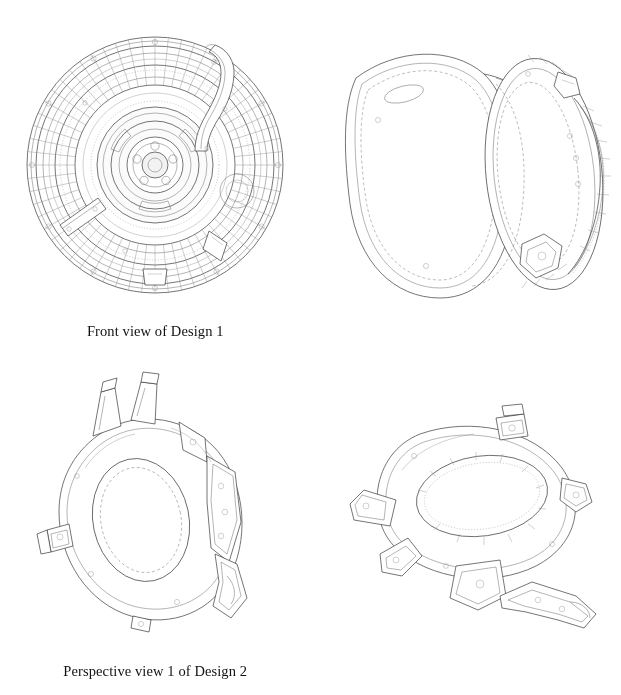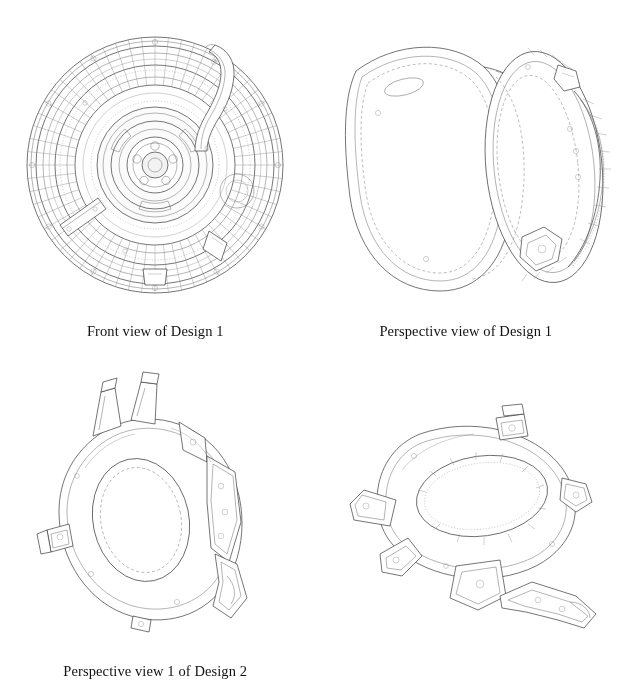--- a/index.html
+++ b/index.html
@@ -282,21 +282,20 @@
               <circle cx="104" cy="-34" r="2.6"></circle>
               <circle cx="110" cy="-12" r="2.6"></circle>
               <circle cx="112" cy="14" r="2.6"></circle>
               <circle cx="62" cy="-96" r="2.4"></circle>
             </g>
 
             <path class="ln-dash" d="M 30,-86 C 56,-60 62,-8 56,40 C 50,84 34,112 6,116"></path>
           </g>
         </svg>
       </div>
-      <div class="caption cap-row-1">Perspective view of Design 1</div>
     </div>
 
     <div class="figure-cell">
       <div class="drawing-box">
         <svg width="300" height="300" viewBox="0 0 300 300">
           <g transform="translate(150,150)">
 
             <path class="ln fillwhite" d="M -58,-66 C -24,-92 26,-88 58,-56 C 88,-26 96,30 76,72 C 58,110 16,126 -24,114 C -66,102 -96,58 -96,10 C -96,-22 -82,-48 -58,-66 Z"></path>
             <path class="ln-thin" d="M -54,-58 C -22,-82 22,-78 52,-50 C 78,-24 86,28 68,66 C 52,100 14,114 -22,104 C -60,93 -88,54 -88,10 C -88,-18 -75,-42 -54,-58 Z"></path>
 

